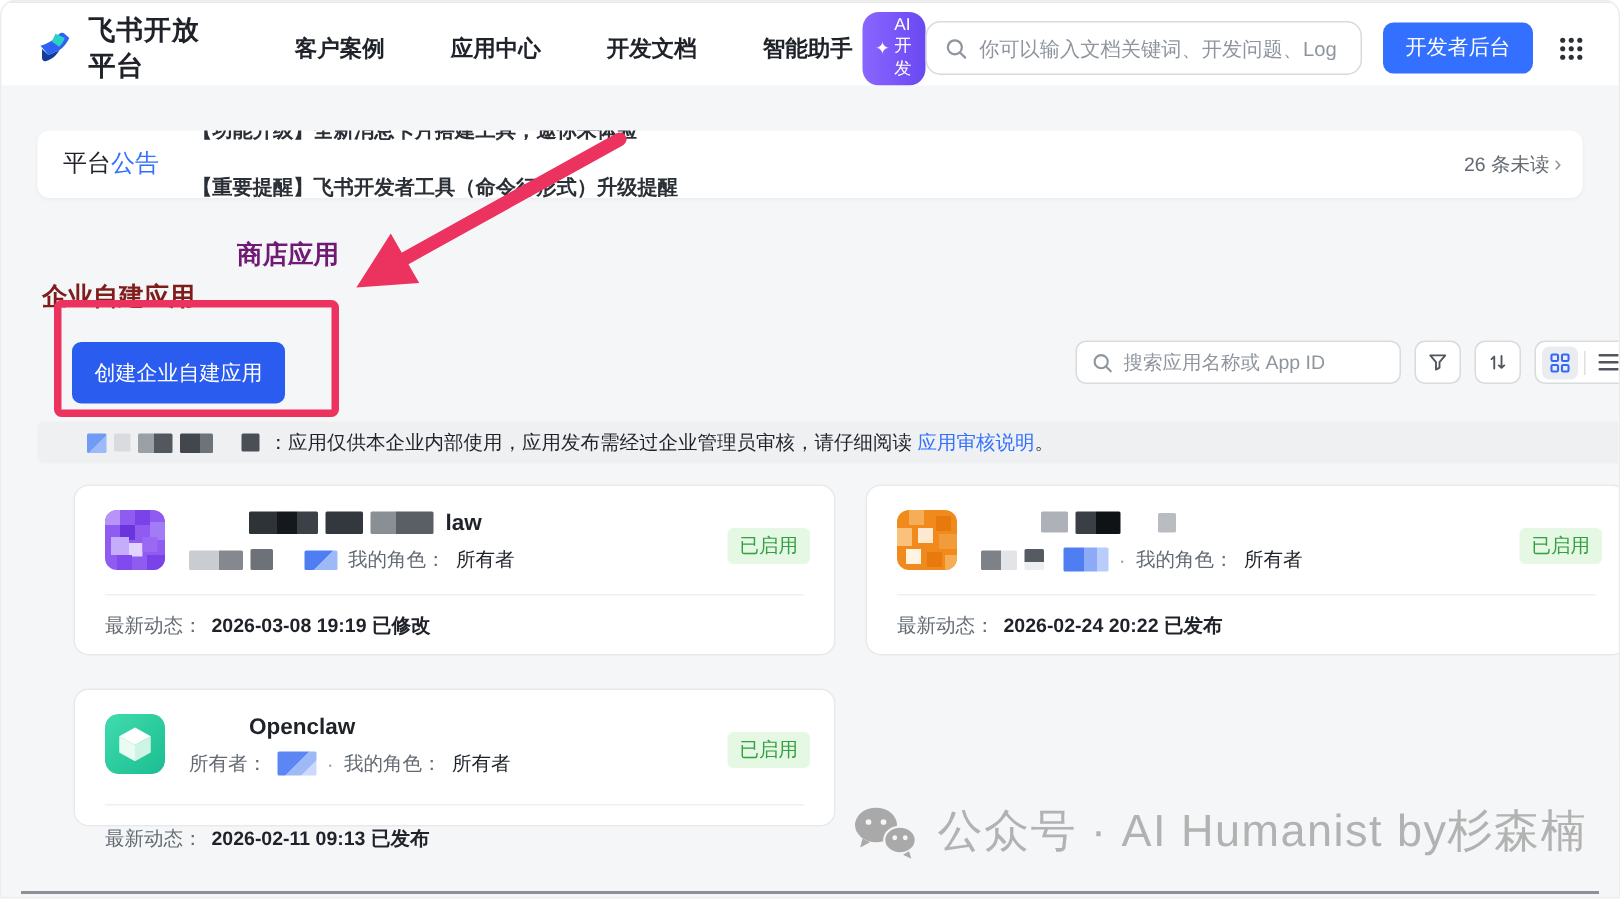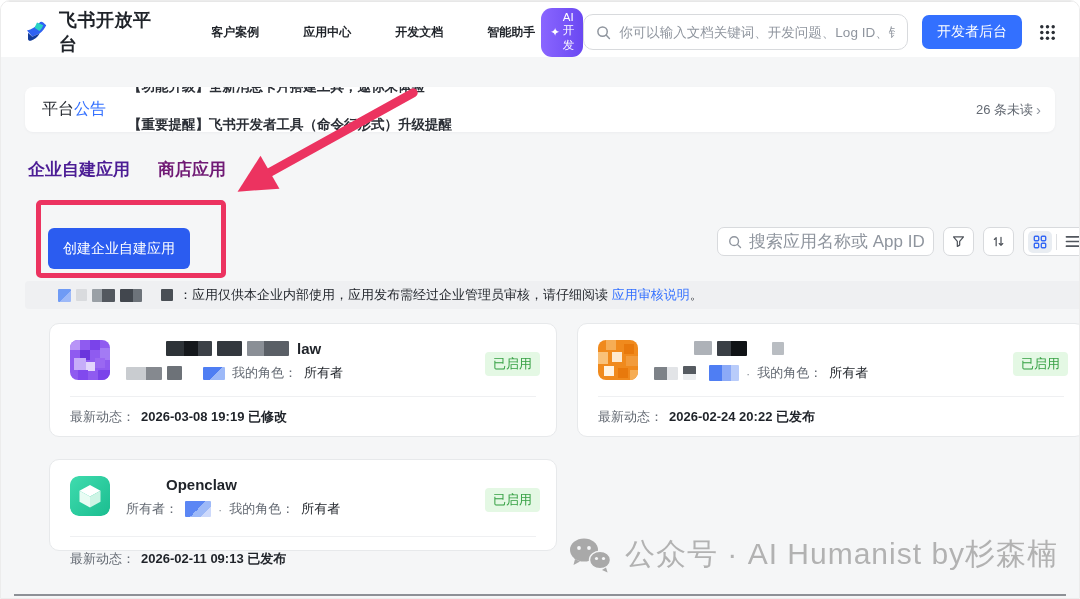--- a/index.html
+++ b/index.html
@@ -7,21 +7,21 @@
   body { font-family:"Liberation Sans","DejaVu Sans",sans-serif; }
   .frame { position:relative; width:1080px; height:599px; background:#fff; overflow:hidden;
            border:1px solid #ececec; border-radius:10px 10px 0 0; }
 
   
   .header { position:absolute; top:6px; left:0; right:0; height:50px; background:#fff;
             display:flex; align-items:center; padding:0 22px; }
   .brand { display:flex; align-items:center; gap:8px; cursor:pointer; }
   .brand-title { font-size:18px; font-weight:700; color:#1f2329; letter-spacing:.5px; }
   .nav { display:flex; align-items:center; gap:44px; margin-left:56px; }
-  .nav-item { font-size:12px; font-weight:600; color:#1f2329; cursor:pointer; white-space:nowrap; }
+  .nav-item { font-size:15px; font-weight:600; color:#1f2329; cursor:pointer; white-space:nowrap; }
   .nav-ai { display:flex; align-items:center; gap:6px; }
   .ai-badge { display:inline-flex; align-items:center; gap:3px; font-size:11.5px; color:#fff;
               background:linear-gradient(90deg,#8a66ff,#6a48f2); border-radius:11px; padding:3px 9px 4px; }
   .hd-search { margin-left:auto; display:flex; align-items:center; gap:8px; width:358px; height:36px;
                border:1px solid #d8dadd; border-radius:10px; padding:0 12px; background:#fff; }
   .hd-search input { border:none; outline:none; flex:1; font-size:13.5px; color:#1f2329; background:transparent;
                      font-family:inherit; }
   .hd-search input::placeholder { color:#8f959e; }
   .console-btn { margin-left:14px; background:#3370ff; color:#fff; font-size:14px; font-weight:500;
                  border:none; border-radius:7px; height:34px; padding:0 15px; cursor:pointer; white-space:nowrap;
@@ -40,32 +40,32 @@
   .ticker-line { position:absolute; left:0; font-size:13.5px; font-weight:600; color:#2b2f36; white-space:nowrap; }
   .ticker-line.l1 { top:-9px; }
   .ticker-line.l2 { top:29px; }
   .announce-unread { font-size:13px; color:#646a73; padding-right:14px; white-space:nowrap; cursor:pointer;
                      display:flex; align-items:center; gap:3px; }
   .announce-unread .chev { font-size:15px; color:#8f959e; line-height:1; }
 
   
   .tabs { position:absolute; top:101px; left:27px; display:flex; gap:28px; }
   .tab { font-size:17px; font-weight:700; cursor:pointer; color:#701a75; }
-  .tab.active { color:#4c1d95; }
+  .tab.active { color:#7f1d1d;margin-top:28px; }
 
   
   .anno-rect { position:absolute; left:35px; top:143px; width:190px; height:78px;
                border:5px solid #ec3360; border-radius:5px; pointer-events:none; z-index:6; }
   .create-btn { position:absolute; left:47px; top:171px; height:41px; padding:0 15px; background:#2b5cf0;
                 color:#fff; font-size:14px; border:none; border-radius:6px; cursor:pointer; font-family:inherit; }
 
   
   .app-search { position:absolute; left:716px; top:170px; width:217px; height:29px; background:#fff;
                 border:1px solid #d8dadd; border-radius:7px; display:flex; align-items:center; gap:7px; padding:0 10px; }
-  .app-search input { border:none; outline:none; flex:1; font-size:17px; color:#1f2329; background:transparent;
+  .app-search input { border:none; outline:none; flex:1; font-size:13px; color:#1f2329; background:transparent;
                       font-family:inherit; }
   .app-search input::placeholder { color:#8f959e; }
   .tool-btn { position:absolute; top:170px; width:31px; height:29px; background:#fff; border:1px solid #d8dadd;
               border-radius:7px; display:flex; align-items:center; justify-content:center; cursor:pointer; }
   .tool-btn.filter { left:942px; }
   .tool-btn.sort { left:982px; }
   .view-toggle { position:absolute; left:1022px; top:170px; width:66px; height:29px; background:#fff;
                  border:1px solid #d8dadd; border-radius:7px; display:flex; align-items:center; padding:0 4px; gap:4px; }
   .vt-chip { width:24px; height:22px; border-radius:5px; display:flex; align-items:center; justify-content:center; cursor:pointer; }
   .vt-chip.active { background:#e9edf2; }

